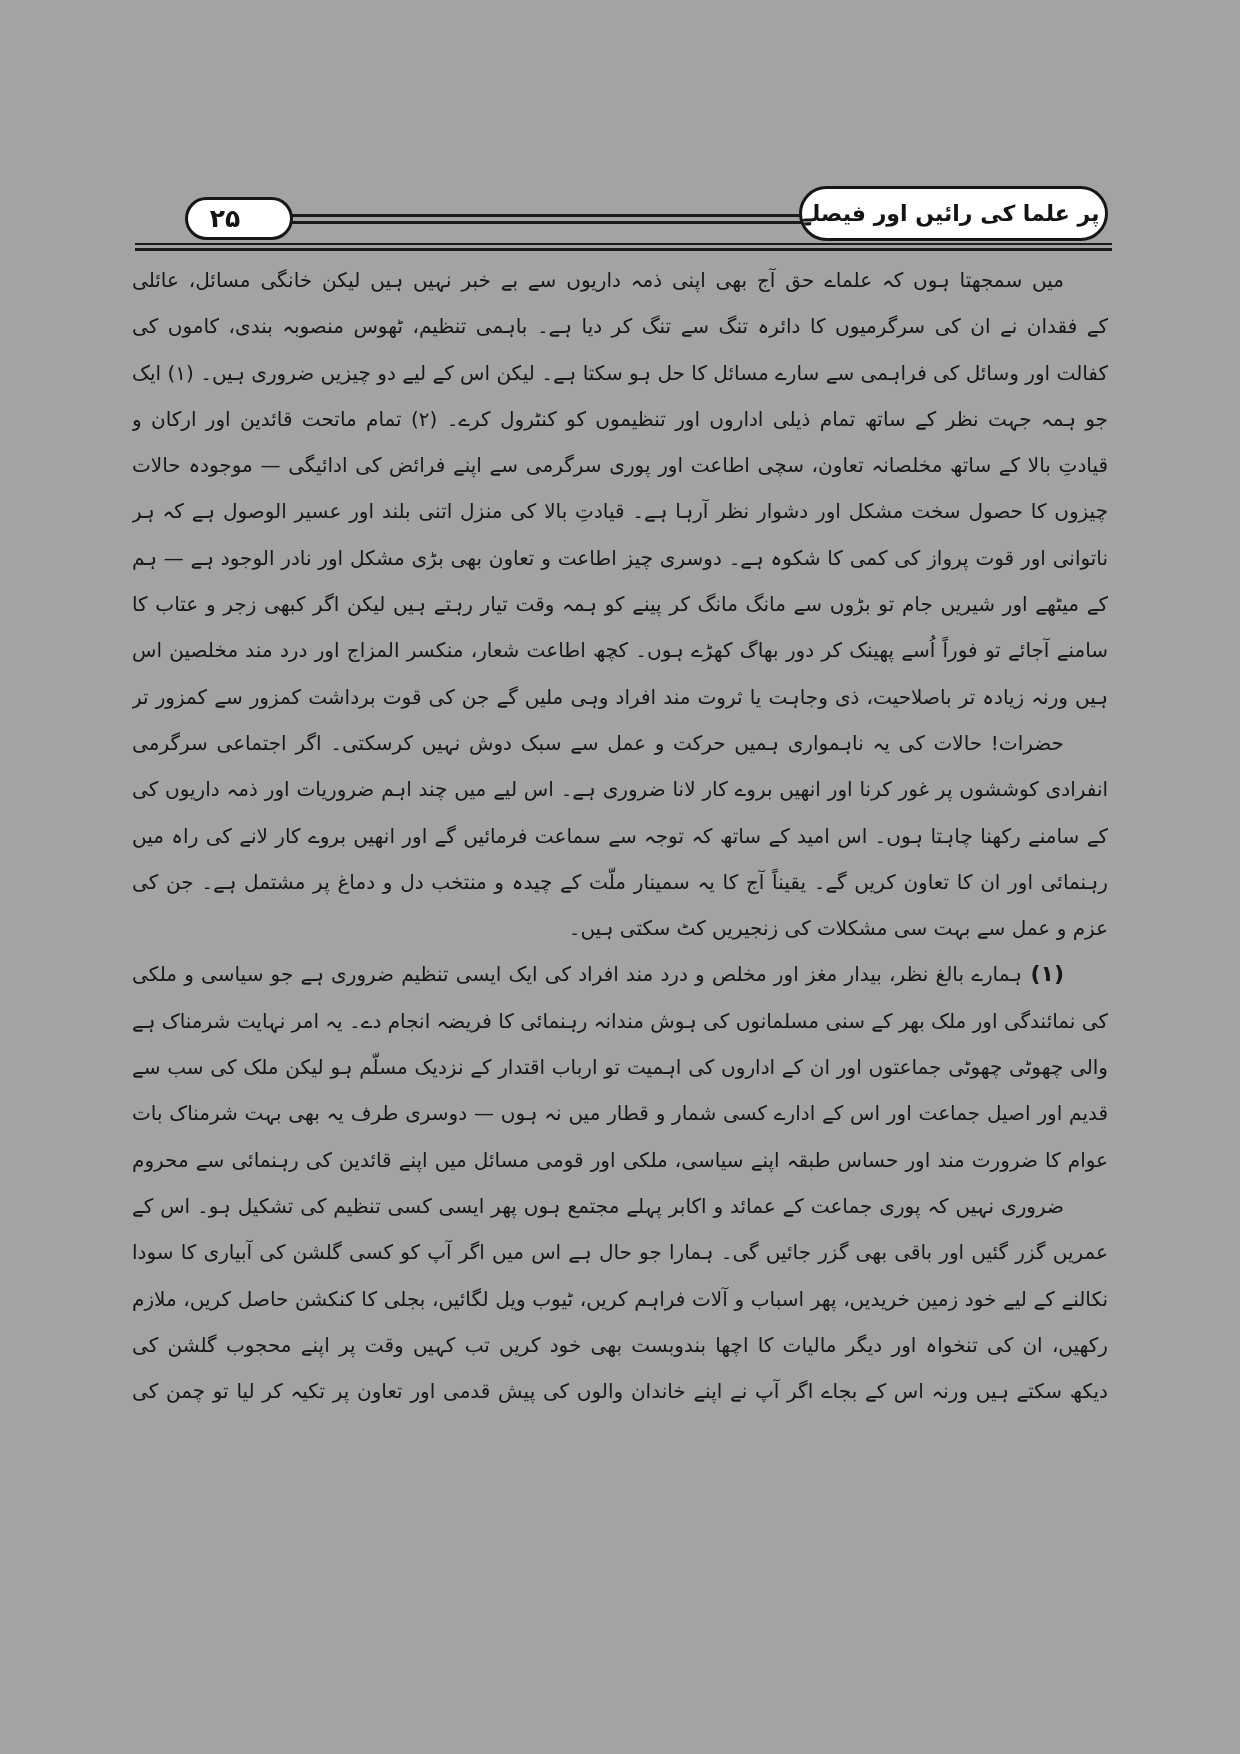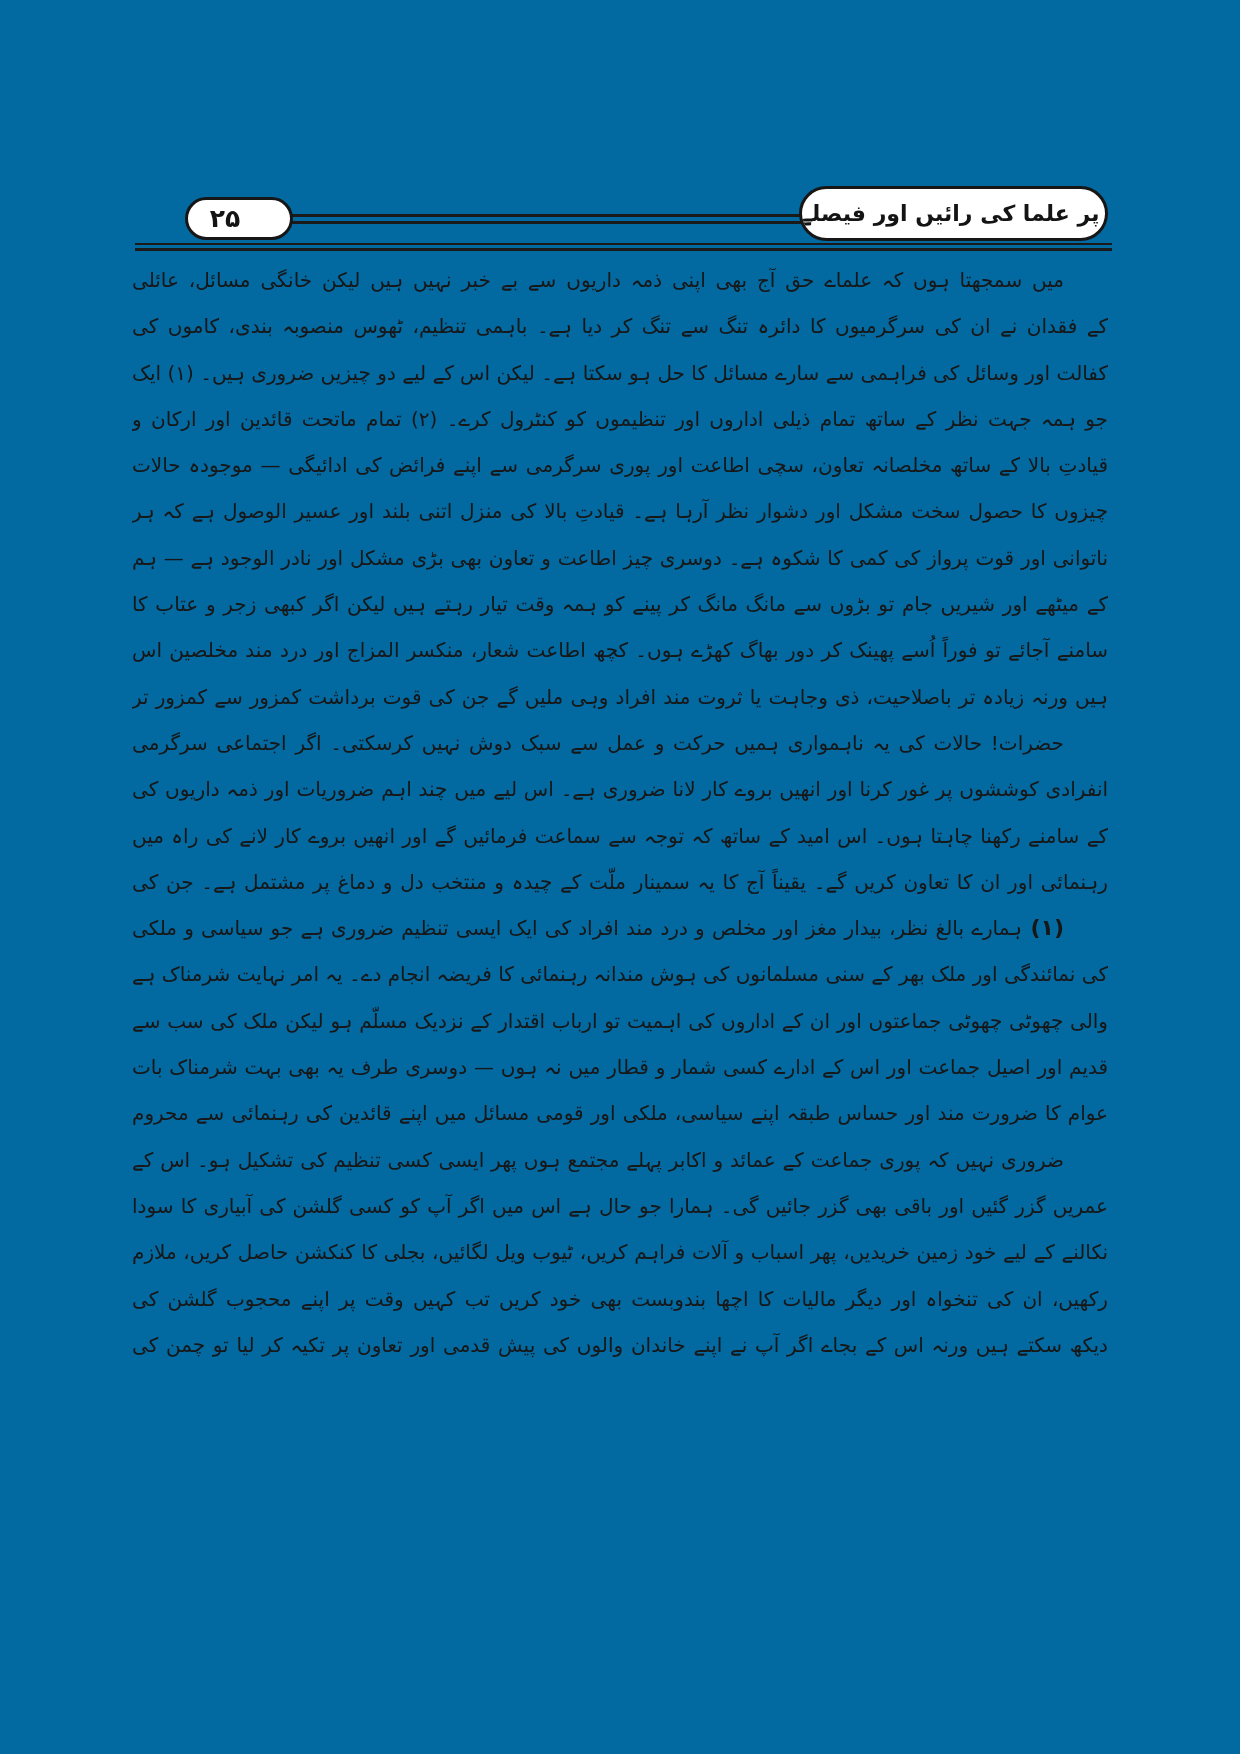--- a/index.html
+++ b/index.html
@@ -3,21 +3,21 @@
 <meta charset="utf-8">
 <style>
   html,body{margin:0;padding:0;}
   body{
     width:1240px;height:1754px;
     background:#ffffff;
     font-family:"DejaVu Sans",sans-serif;
     position:relative;
     color:#141414;
   }
-  .page{position:absolute;inset:0;background:#0369a1;}
+  .page{position:absolute;inset:0;background:#a3a3a3;}
 
   
   .pill-left{
     position:absolute;left:185px;top:197px;width:108px;height:43px;
     border:3px solid #161616;border-radius:24px;box-sizing:border-box;
     display:flex;align-items:center;justify-content:center;
     padding-left:6px;padding-right:34px;
     font-size:25px;font-weight:bold;direction:rtl;
     background:#fff;z-index:2;
   }
@@ -73,20 +73,21 @@
       <div class="line">قیادتِ بالا کے ساتھ مخلصانہ تعاون، سچی اطاعت اور پوری سرگرمی سے اپنے فرائض کی ادائیگی — موجودہ حالات میں دونوں ہی</div>
       <div class="line">چیزوں کا حصول سخت مشکل اور دشوار نظر آرہا ہے۔ قیادتِ بالا کی منزل اتنی بلند اور عسیر الوصول ہے کہ ہر شہباز کو اپنے بال و پر کی</div>
       <div class="line">ناتوانی اور قوت پرواز کی کمی کا شکوہ ہے۔ دوسری چیز اطاعت و تعاون بھی بڑی مشکل اور نادر الوجود ہے — ہم اپنی تعریف و توصیف</div>
       <div class="line">کے میٹھے اور شیریں جام تو بڑوں سے مانگ مانگ کر پینے کو ہمہ وقت تیار رہتے ہیں لیکن اگر کبھی زجر و عتاب کا صرف ایک تلخ گھونٹ</div>
       <div class="line">سامنے آجائے تو فوراً اُسے پھینک کر دور بھاگ کھڑے ہوں۔ کچھ اطاعت شعار، منکسر المزاج اور درد مند مخلصین اس سے مستثنیٰ ہوسکتے</div>
       <div class="line">ہیں ورنہ زیادہ تر باصلاحیت، ذی وجاہت یا ثروت مند افراد وہی ملیں گے جن کی قوت برداشت کمزور سے کمزور تر نظر آئے گی۔</div>
       <div class="line indent">حضرات! حالات کی یہ ناہمواری ہمیں حرکت و عمل سے سبک دوش نہیں کرسکتی۔ اگر اجتماعی سرگرمی ناممکن یا دشوار ہے تو</div>
       <div class="line">انفرادی کوششوں پر غور کرنا اور انھیں بروے کار لانا ضروری ہے۔ اس لیے میں چند اہم ضروریات اور ذمہ داریوں کی فہرست آپ</div>
       <div class="line">کے سامنے رکھنا چاہتا ہوں۔ اس امید کے ساتھ کہ توجہ سے سماعت فرمائیں گے اور انھیں بروے کار لانے کی راہ میں اہل عمل کی</div>
       <div class="line">رہنمائی اور ان کا تعاون کریں گے۔ یقیناً آج کا یہ سمینار ملّت کے چیدہ و منتخب دل و دماغ پر مشتمل ہے۔ جن کی بیداری اور صَلابتِ</div>
+      <div class="line start">عزم و عمل سے بہت سی مشکلات کی زنجیریں کٹ سکتی ہیں۔</div>
       <div class="line indent"><b class="marker">(۱) </b>ہمارے بالغ نظر، بیدار مغز اور مخلص و درد مند افراد کی ایک ایسی تنظیم ضروری ہے جو سیاسی و ملکی معاملات میں اہل سنت</div>
       <div class="line">کی نمائندگی اور ملک بھر کے سنی مسلمانوں کی ہوش مندانہ رہنمائی کا فریضہ انجام دے۔ یہ امر نہایت شرمناک ہے کہ مسلم کہلانے</div>
       <div class="line">والی چھوٹی چھوٹی جماعتوں اور ان کے اداروں کی اہمیت تو ارباب اقتدار کے نزدیک مسلّم ہو لیکن ملک کی سب سے بڑی اور سب سے</div>
       <div class="line">قدیم اور اصیل جماعت اور اس کے ادارے کسی شمار و قطار میں نہ ہوں — دوسری طرف یہ بھی بہت شرمناک بات ہے کہ ہمارے</div>
       <div class="line">عوام کا ضرورت مند اور حساس طبقہ اپنے سیاسی، ملکی اور قومی مسائل میں اپنے قائدین کی رہنمائی سے محروم اور غیروں کا دست نگر ہو۔</div>
       <div class="line indent">ضروری نہیں کہ پوری جماعت کے عمائد و اکابر پہلے مجتمع ہوں پھر ایسی کسی تنظیم کی تشکیل ہو۔ اس کے انتظار میں بہت سی</div>
       <div class="line">عمریں گزر گئیں اور باقی بھی گزر جائیں گی۔ ہمارا جو حال ہے اس میں اگر آپ کو کسی گلشن کی آبیاری کا سودا ہے تو ضروری ہے کہ پانی</div>
       <div class="line">نکالنے کے لیے خود زمین خریدیں، پھر اسباب و آلات فراہم کریں، ٹیوب ویل لگائیں، بجلی کا کنکشن حاصل کریں، ملازم یا ملازمین</div>
       <div class="line">رکھیں، ان کی تنخواہ اور دیگر مالیات کا اچھا بندوبست بھی خود کریں تب کہیں وقت پر اپنے محجوب گلشن کی سیرابی و شادابی کا خوشنما منظر</div>
       <div class="line">دیکھ سکتے ہیں ورنہ اس کے بجاے اگر آپ نے اپنے خاندان والوں کی پیش قدمی اور تعاون پر تکیہ کر لیا تو چمن کی پژمردگی بلکہ معدومی</div>

